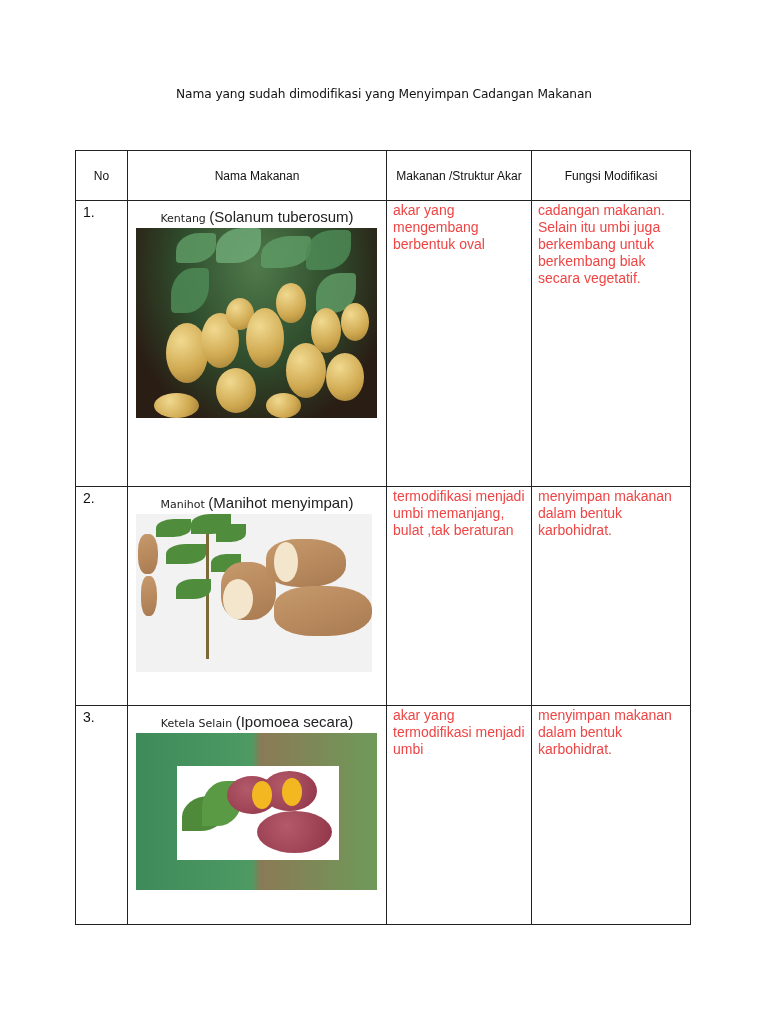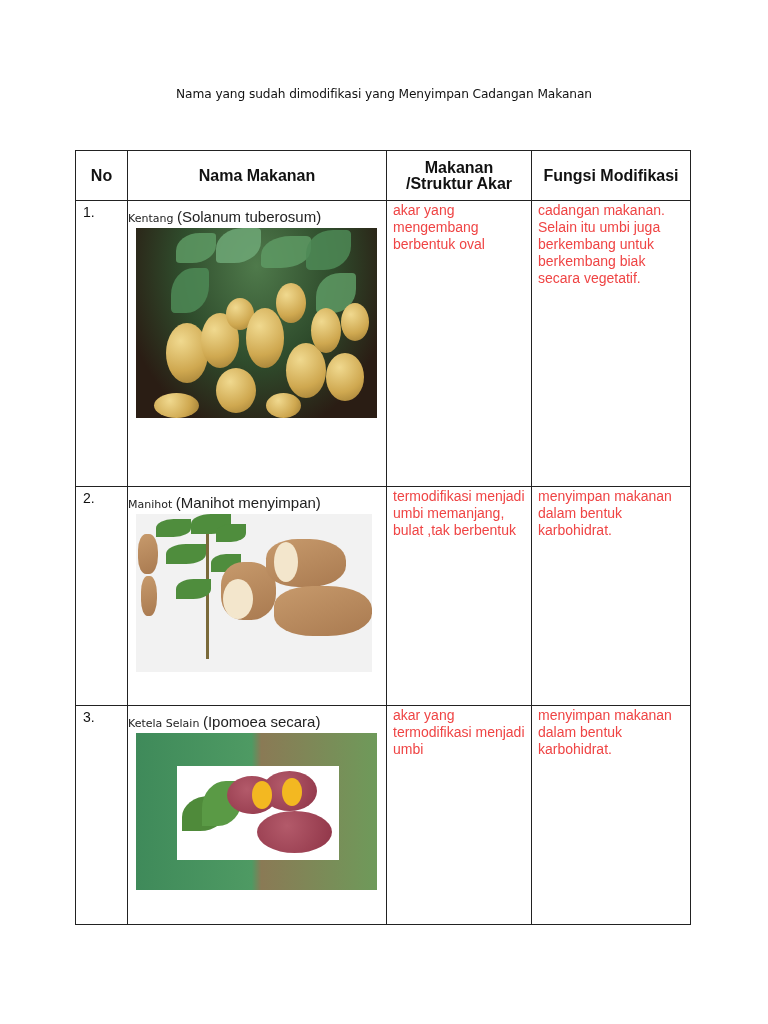--- a/index.html
+++ b/index.html
@@ -1,27 +1,27 @@
 <!DOCTYPE html>
 <html><head>
   <meta charset="utf-8">
   <style>
     html, body { margin: 0; padding: 0; background: #ffffff; }
     body { width: 768px; height: 1024px; position: relative; overflow: hidden; font-family: "Liberation Sans", sans-serif; color: #111; }
     .doc-title { position: absolute; top: 87px; left: 0; width: 768px; text-align: center; font-family: "DejaVu Sans", sans-serif; font-size: 12.2px; color: #111; letter-spacing: -0.1px; }
     table.main { position: absolute; left: 75px; top: 150px; border-collapse: collapse; table-layout: fixed; }
     table.main td, table.main th { border: 1.5px solid #222; vertical-align: top; padding: 0; }
-    th { font-weight: bold; font-size: 16px; text-align: center; vertical-align: middle !important; line-height: 16px; }
+    th { font-weight: normal; font-size: 12px; text-align: center; vertical-align: middle !important; line-height: 16px; }
     .col-no { width: 52px; } .col-name { width: 259px; } .col-bentuk { width: 145px; } .col-fungsi { width: 159px; }
     tr.hdr { height: 50px; }
     tr.r1 { height: 286px; } tr.r2 { height: 219px; } tr.r3 { height: 219px; }
     .num { font-size: 14px; padding: 3px 0 0 7px !important; }
     .txt { font-size: 14px; line-height: 17px; padding: 1px 5px 0 6px !important; color: #ef4444; }
     .plant { position: relative; }
-    .caption { font-family: "DejaVu Sans", sans-serif; font-size: 11px; margin-top: 7px; color: #222; }
+    .caption { text-align: center; font-family: "DejaVu Sans", sans-serif; font-size: 11px; margin-top: 7px; color: #222; }
     .caption .sci { font-family: "Liberation Sans", sans-serif; font-size: 15px; }
     .pic { position: relative; margin-left: 8px; overflow: hidden; }
     
     .pic.potato { width: 241px; height: 190px; margin-top: 3px; background: radial-gradient(ellipse at 50% 20%, #4f7a4b 0%, #2f4c2c 45%, #2a1d14 80%); }
     .leaf { position: absolute; border-radius: 60% 10% 60% 10%; background: #5e9a64; opacity: .85; }
     .tuber { position: absolute; border-radius: 50%; background: radial-gradient(circle at 35% 30%, #f0d98f, #cfa850 60%, #9c7a32); }
     
     .pic.cassava { width: 236px; height: 158px; margin-top: 3px; background: #f2f2f2; }
     .root { position: absolute; border-radius: 40% 45% 45% 40%; background: linear-gradient(160deg, #c79a6c, #a97a50); }
     .cut { position: absolute; border-radius: 50%; background: #f3e6cc; }
@@ -103,21 +103,21 @@
         <div class="cleaf" style="left:40px;top:65px;width:35px;height:20px;"></div>
         <div class="root" style="left:2px;top:20px;width:20px;height:40px;"></div>
         <div class="root" style="left:5px;top:62px;width:16px;height:40px;"></div>
         <div class="root" style="left:85px;top:48px;width:55px;height:58px;"></div>
         <div class="cut" style="left:87px;top:65px;width:30px;height:40px;"></div>
         <div class="root" style="left:130px;top:25px;width:80px;height:48px;"></div>
         <div class="cut" style="left:138px;top:28px;width:24px;height:40px;"></div>
         <div class="root" style="left:138px;top:72px;width:98px;height:50px;"></div>
       </div>
     </td>
-    <td class="txt">termodifikasi menjadi umbi memanjang, bulat ,tak berbentuk</td>
+    <td class="txt">termodifikasi menjadi umbi memanjang, bulat ,tak beraturan</td>
     <td class="txt">menyimpan makanan dalam bentuk karbohidrat.</td>
   </tr>
 
   <tr class="r3">
     <td class="num">3.</td>
     <td class="plant">
       <div class="caption">
         <span>Ketela Selain</span>
         <span class="sci">(Ipomoea secara)</span>
       </div>

